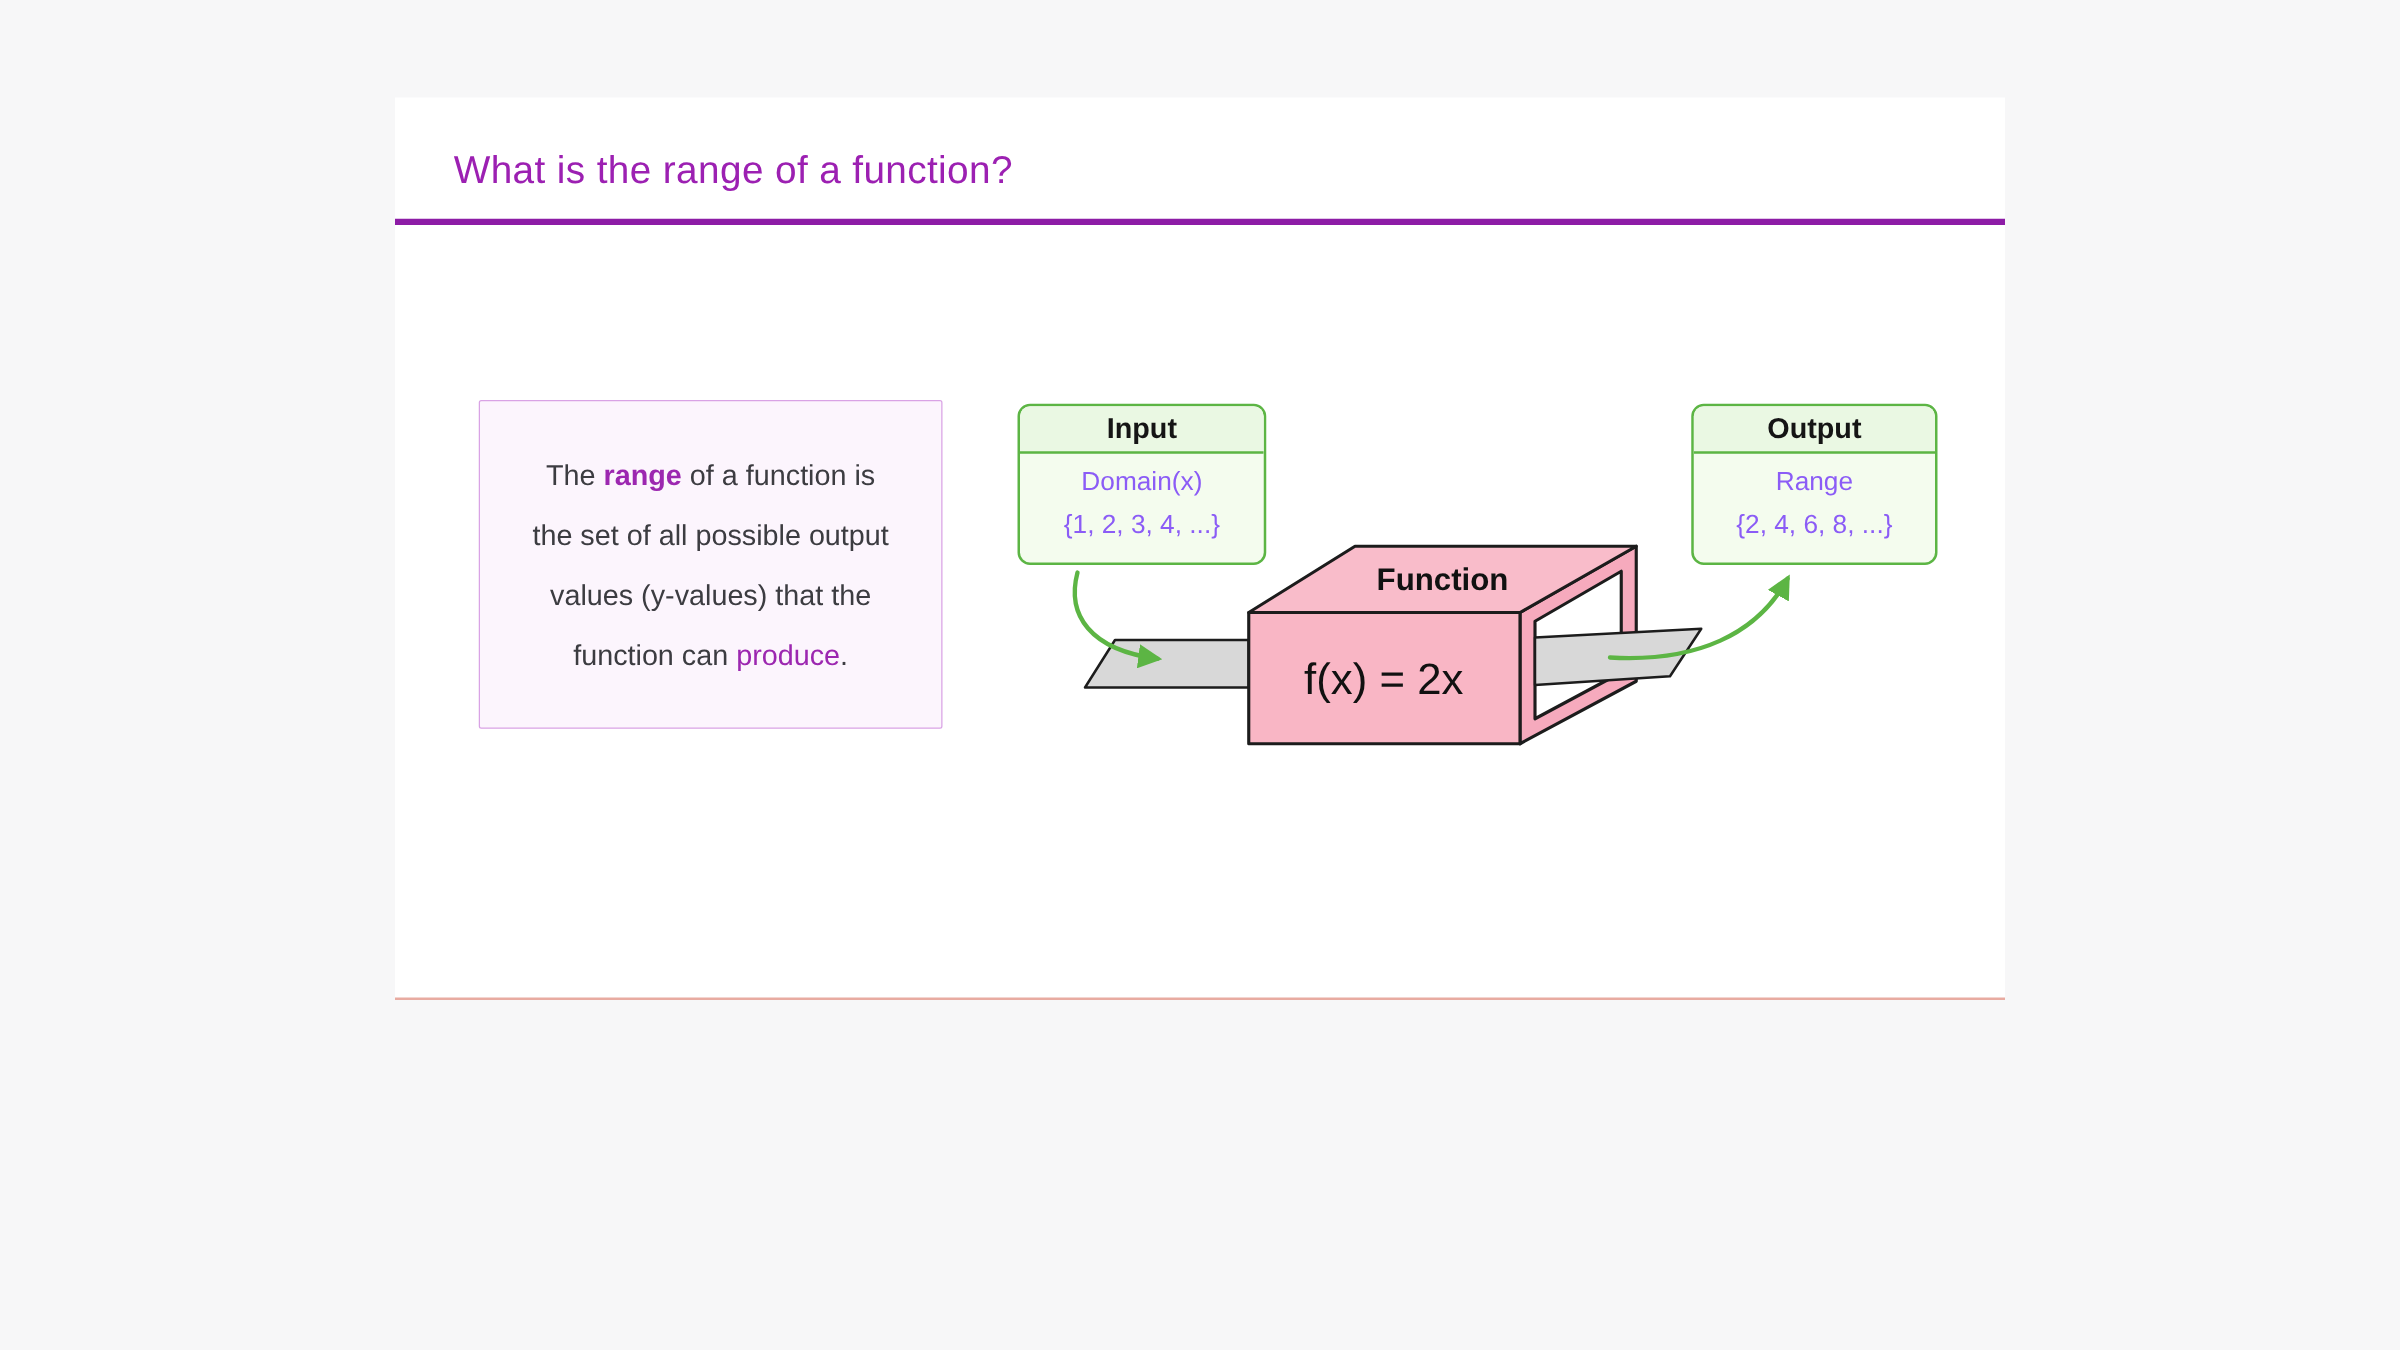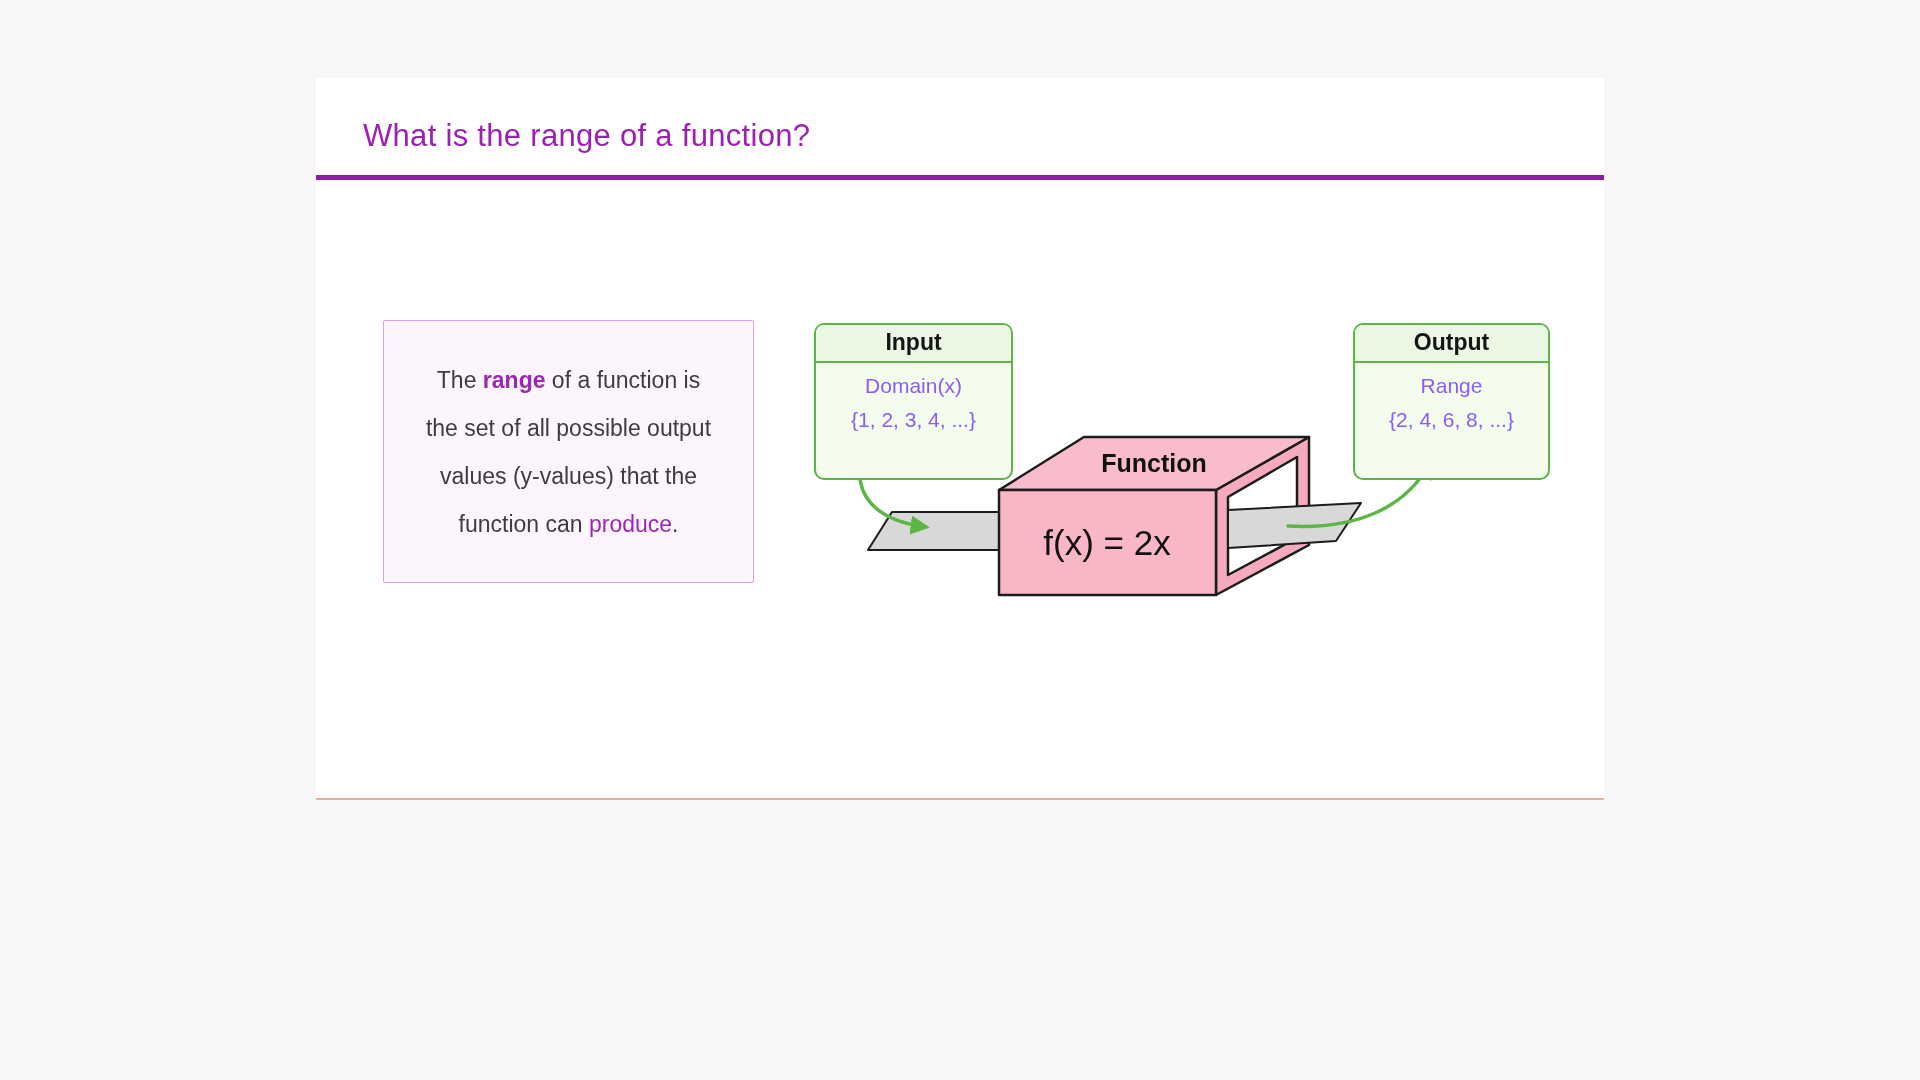--- a/index.html
+++ b/index.html
@@ -48,21 +48,21 @@
   .definition-text {
     margin: 16px; text-align: center;
     font-size: 23px; line-height: 48px;
     color: #3c3c41;
   }
   .purple { color: #9c27b0; }
   .bold { font-weight: bold; }
 
   .io-box {
     position: absolute; top: 143px;
-    width: 199px; height: 157px;
+    width: 199px; height: 129px;
     border: 2px solid #5cb544;
     border-radius: 10px;
     background: #f4fcee;
     overflow: hidden;
     text-align: center;
   }
   .input-box { left: 498px; }
   .output-box { left: 1037px; width: 197px; }
   .io-header {
     font-size: 23px; font-weight: bold; color: #151515;

